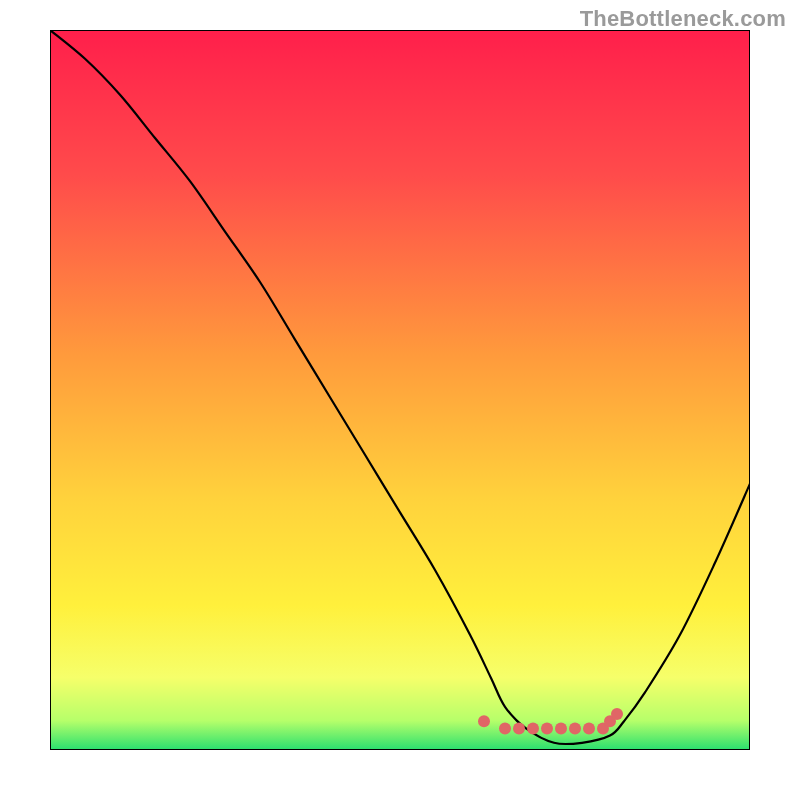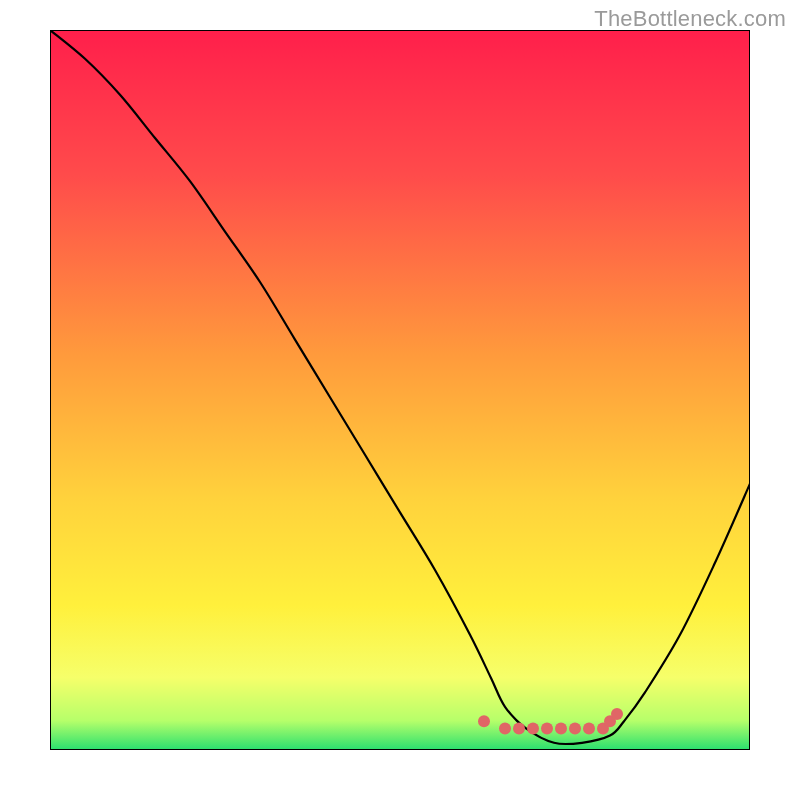--- a/index.html
+++ b/index.html
@@ -15,21 +15,21 @@
     position: relative;
     width: 800px;
     height: 800px;
   }
   .watermark {
     position: absolute;
     top: 6px;
     right: 14px;
     color: #9a9a9a;
     font-size: 22px;
-    font-weight: 400;
+    font-weight: 700;
     letter-spacing: 0.2px;
     z-index: 5;
   }
   .plot {
     position: absolute;
     left: 50px;
     top: 30px;
     width: 700px;
     height: 720px;
   }

